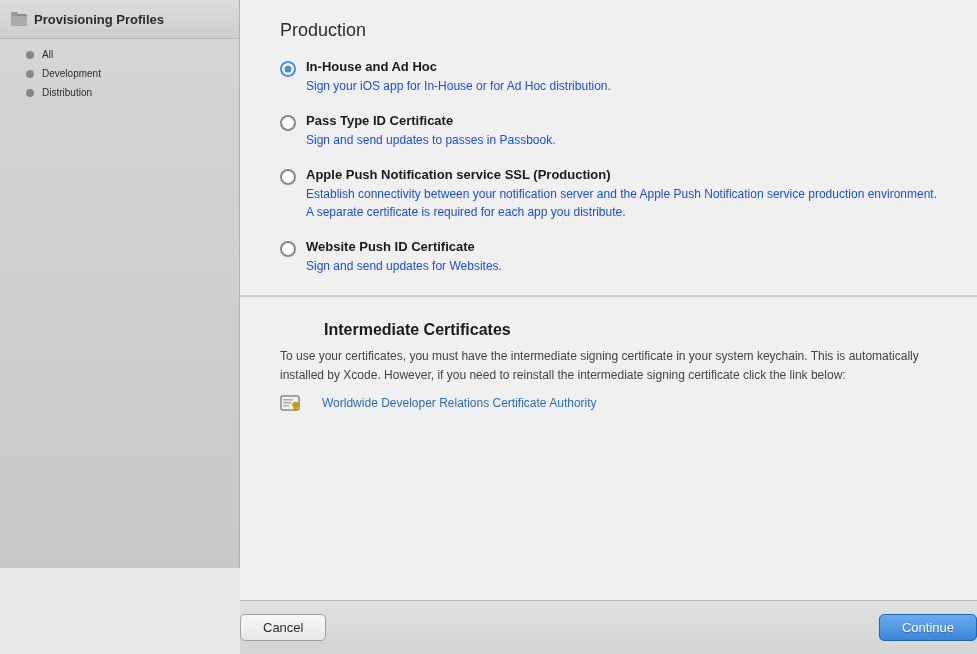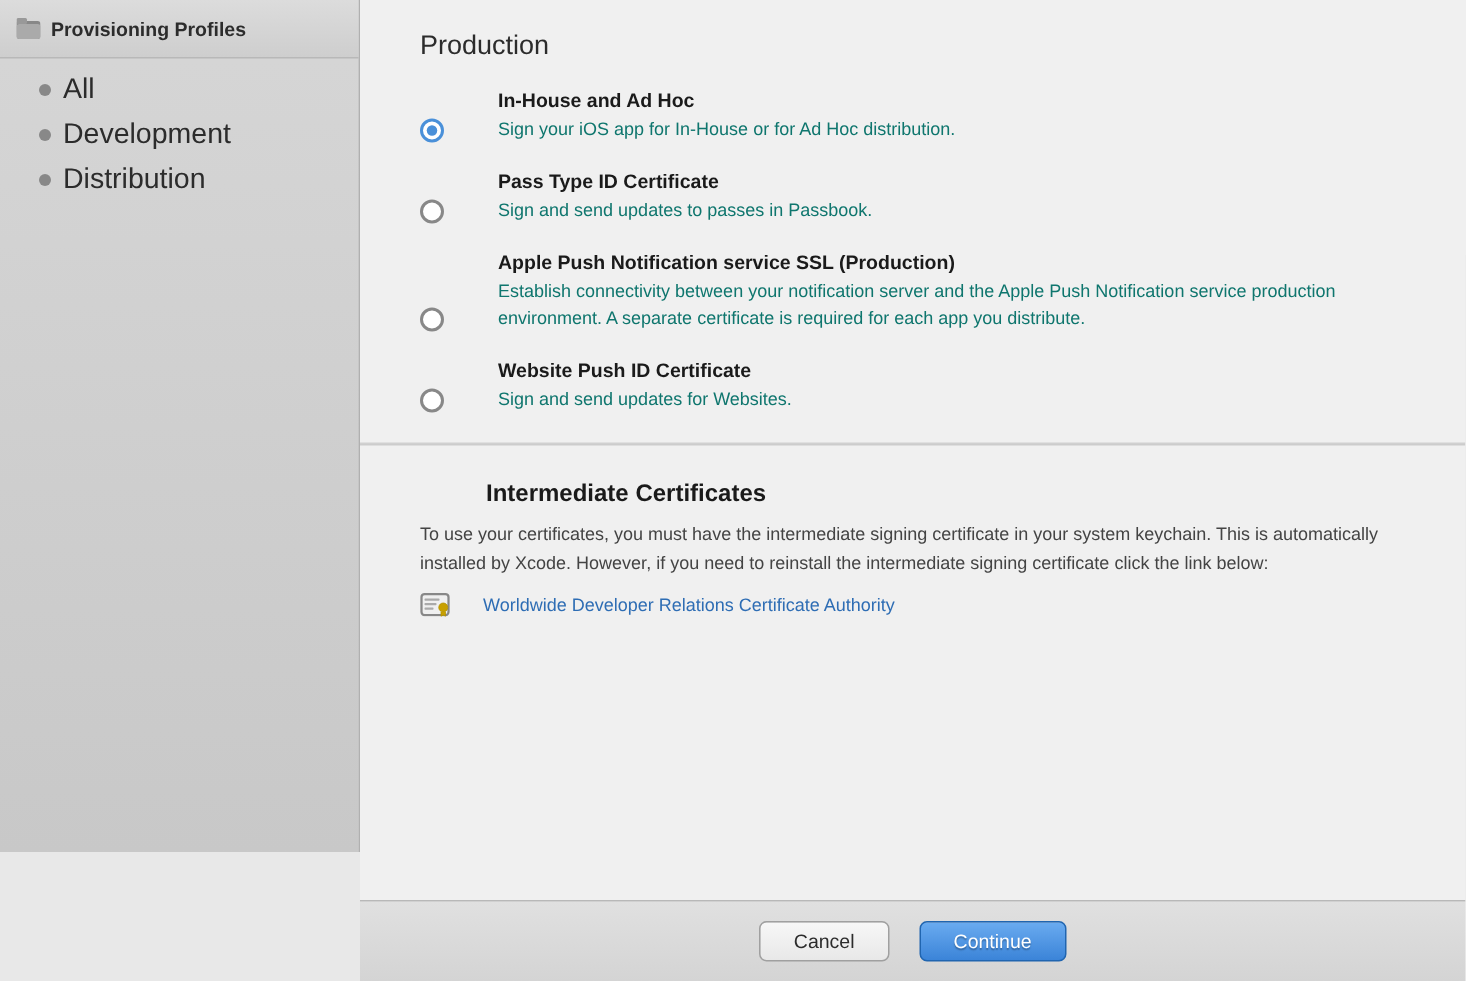--- a/index.html
+++ b/index.html
@@ -49,21 +49,21 @@
     .sidebar-nav {
       padding: 6px 0;
     }
 
     .sidebar-item {
       display: flex;
       align-items: center;
       padding: 4px 22px 4px 26px;
       cursor: pointer;
       color: #2c2c2c;
-      font-size: 19px;
+      font-size: 10px;
     }
 
     .sidebar-dot {
       width: 8px;
       height: 8px;
       border-radius: 50%;
       background: #888;
       margin-right: 8px;
       flex-shrink: 0;
     }
@@ -90,23 +90,22 @@
 
     .section-title {
       font-size: 18px;
       font-weight: 500;
       color: #2c2c2c;
       margin-bottom: 18px;
     }
 
     .radio-option {
       display: flex;
-      align-items: flex-end;
+      align-items: flex-start;
       margin-bottom: 18px;
-      gap: 26px;
     }
 
     .radio-option:last-child {
       margin-bottom: 0;
     }
 
     .radio-button {
       width: 16px;
       height: 16px;
       border-radius: 50%;
@@ -141,21 +140,21 @@
 
     .option-title {
       font-size: 13px;
       font-weight: 600;
       color: #1a1a1a;
       margin-bottom: 3px;
     }
 
     .option-desc {
       font-size: 12px;
-      color: #0f766e;
+      color: #1d4ed8;
       line-height: 1.5;
     }
 
     .intermediate-section {
       padding: 24px 40px 24px 40px;
     }
 
     .intermediate-title {
       font-size: 16px;
       font-weight: 700;
@@ -190,21 +189,21 @@
       cursor: pointer;
     }
 
     
     .footer {
       height: 54px;
       background: linear-gradient(to bottom, #e0e0e0, #d4d4d4);
       border-top: 1px solid #b8b8b8;
       display: flex;
       align-items: center;
-      justify-content: center;
+      justify-content: space-between;
       gap: 20px;
       flex-shrink: 0;
     }
 
     .btn-cancel {
       padding: 5px 22px;
       font-size: 13px;
       background: linear-gradient(to bottom, #f7f7f7, #e8e8e8);
       border: 1px solid #a0a0a0;
       border-radius: 5px;

